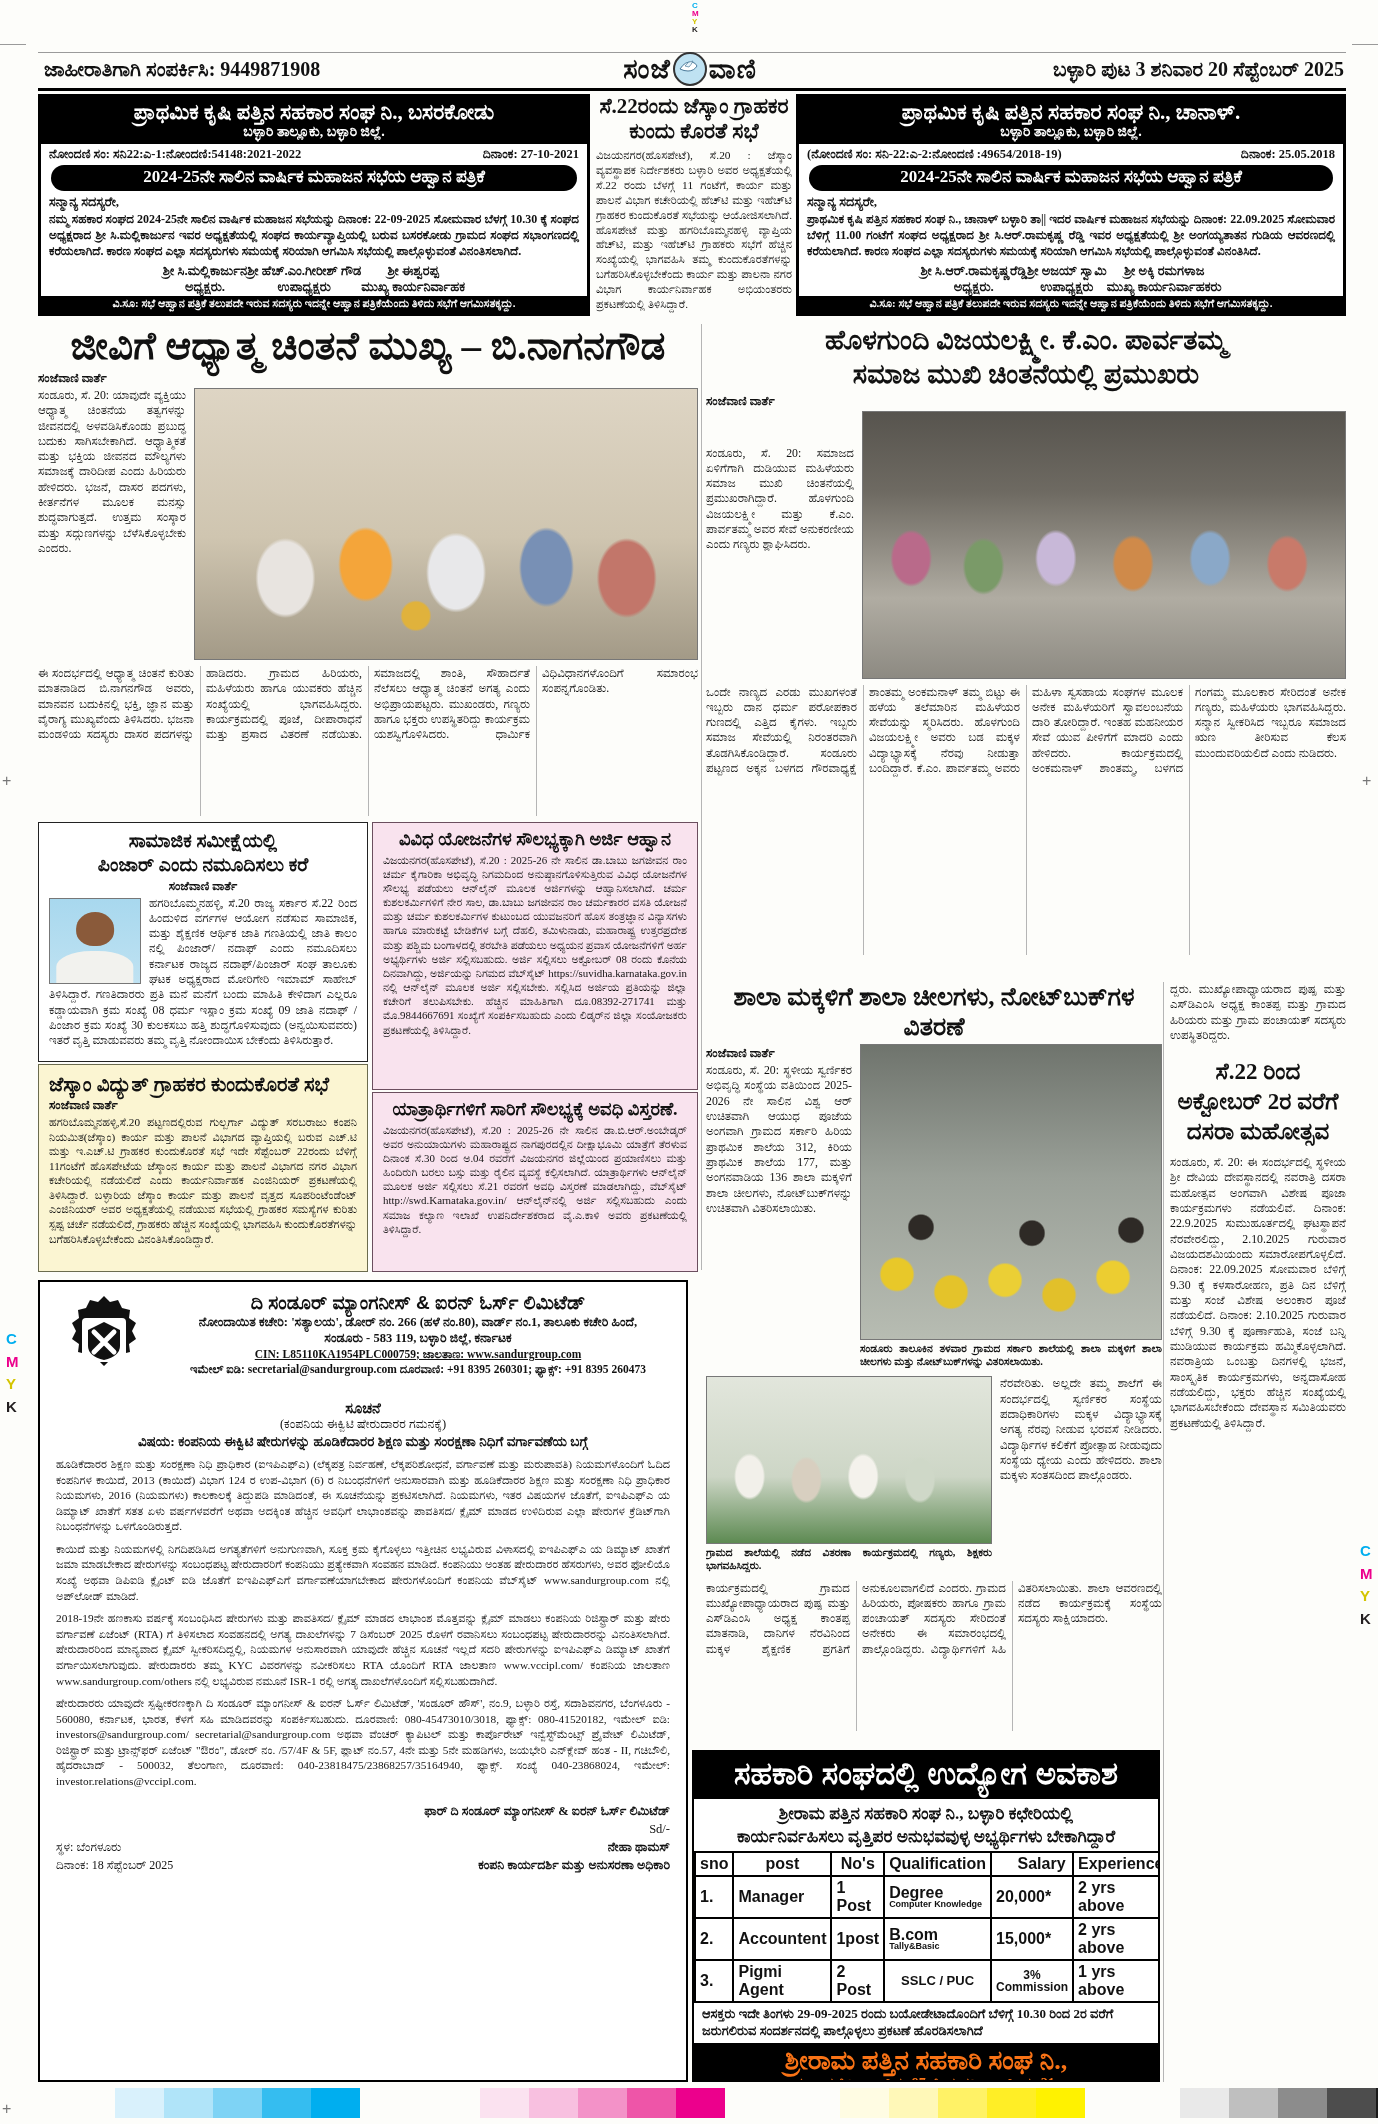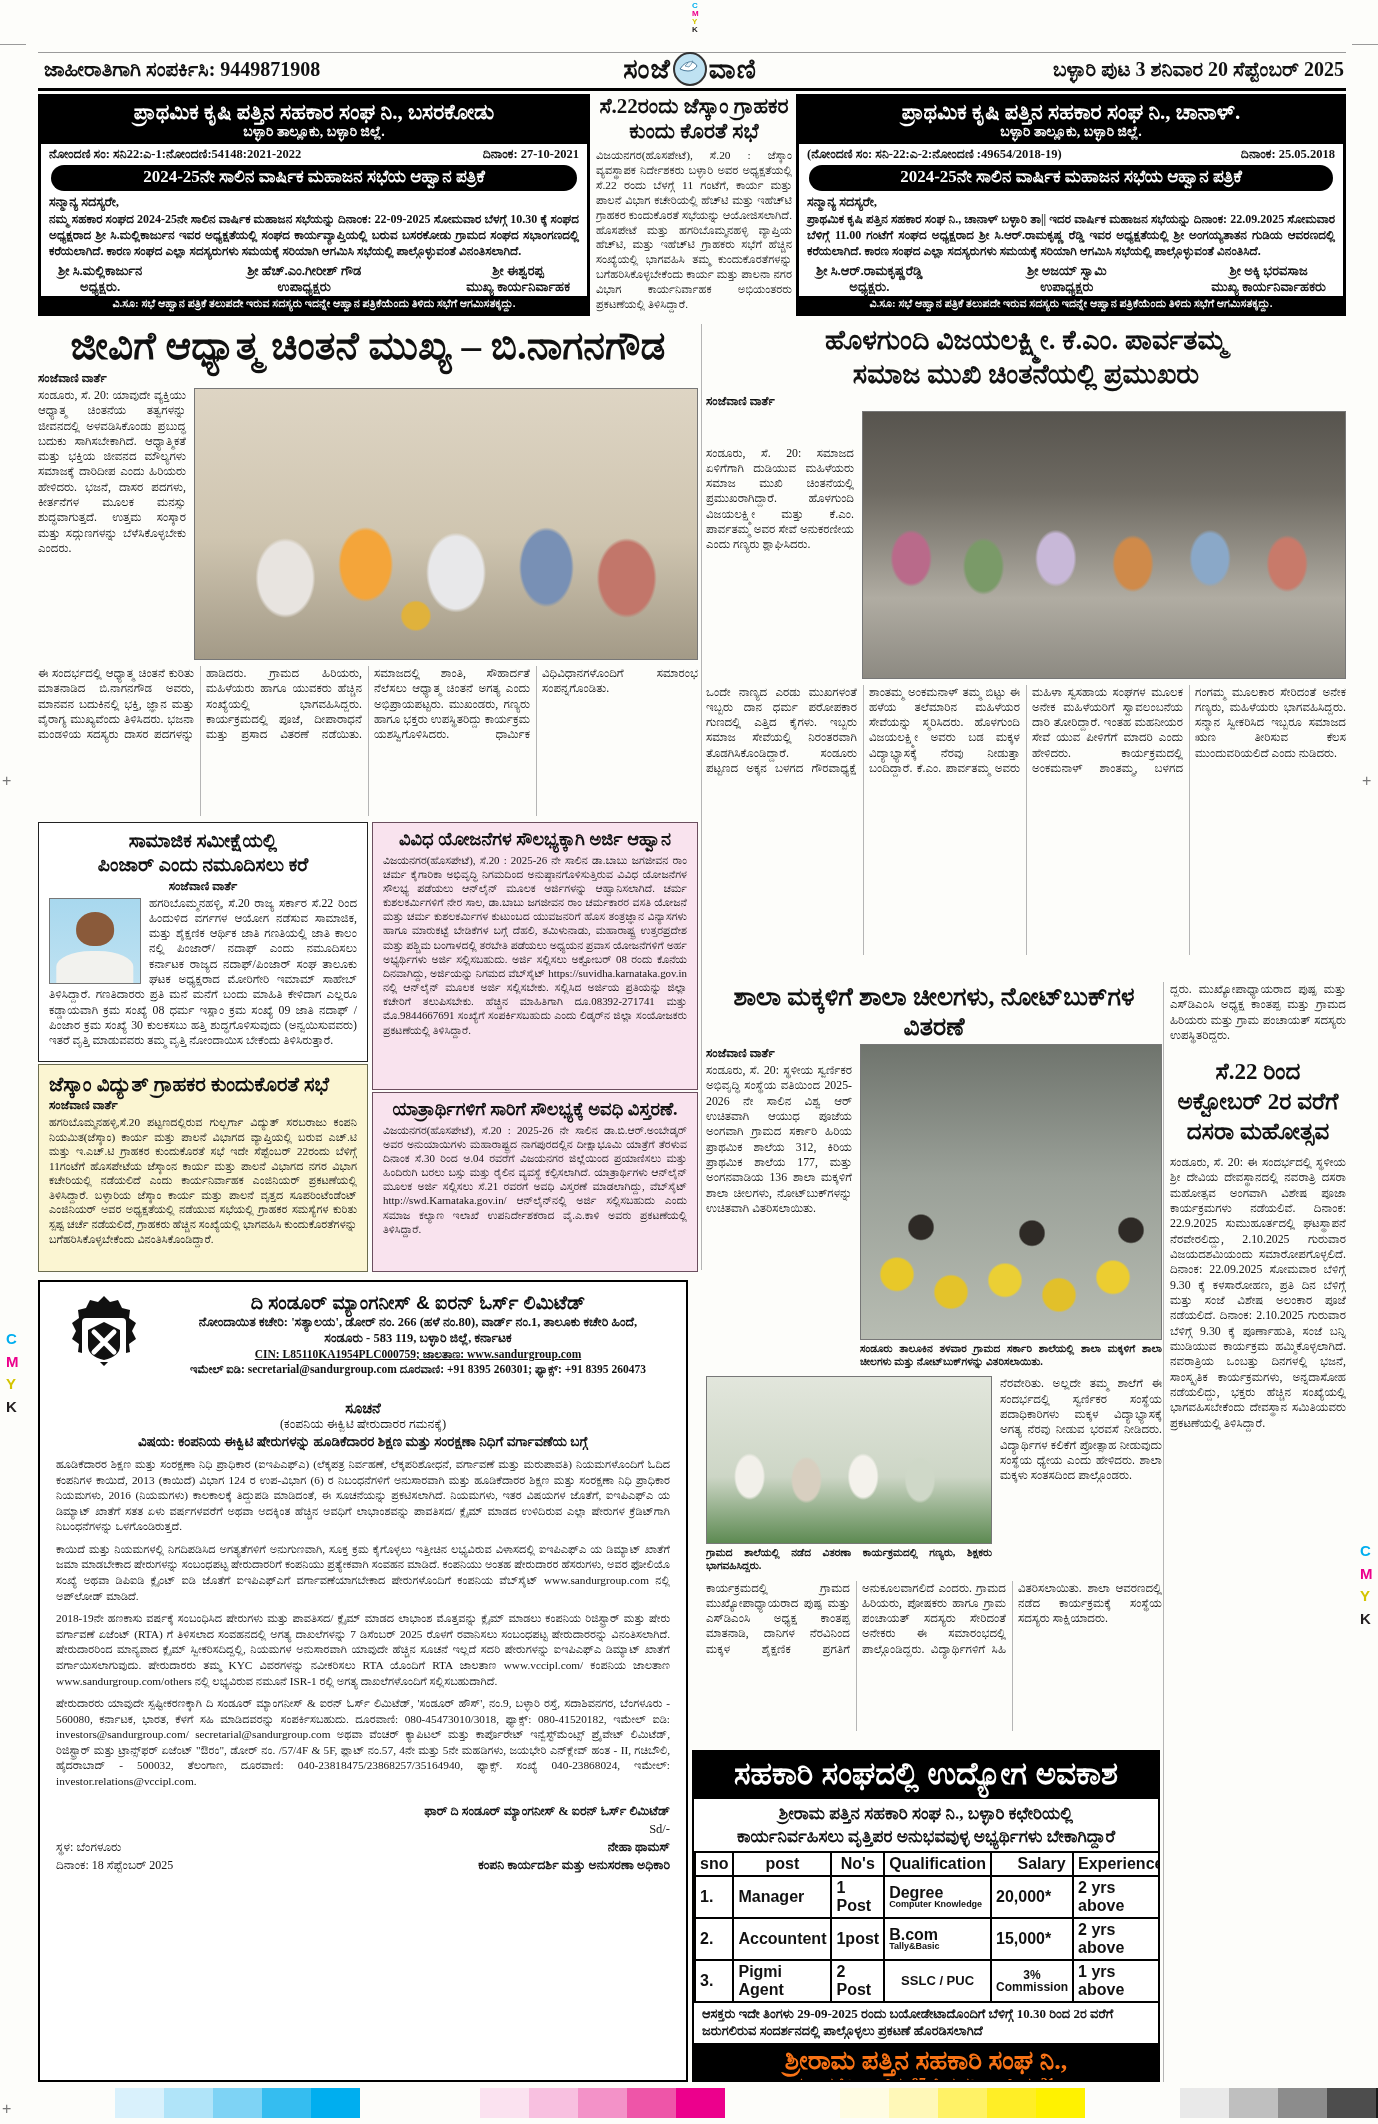--- a/index.html
+++ b/index.html
@@ -13,21 +13,21 @@
   .hairline{background:#9a9a9a;height:1px;}
   
   .noticebox{border:3px solid #000;background:#fff;box-sizing:border-box;overflow:hidden;}
   .nb-head{background:#000;color:#fff;text-align:center;padding:3px 4px 4px;}
   .nb-title{font-size:21px;font-weight:bold;line-height:1.15;}
   .nb-sub{font-size:14px;font-weight:bold;}
   .nb-reg{display:flex;justify-content:space-between;font-size:12.5px;font-weight:bold;padding:3px 8px 1px;}
   .pill{background:#000;color:#fff;border-radius:16px;text-align:center;font-weight:bold;
         font-size:17px;margin:2px 10px;padding:2px 0 4px;}
   .nb-body{font-size:12.8px;font-weight:bold;line-height:1.32;padding:1px 8px;}
-  .sigrow{display:flex;justify-content:space-between;padding:2px 17px 0;}
+  .sigrow{display:flex;justify-content:center;padding:2px 17px 0;}
   .sig{text-align:center;font-weight:bold;font-size:13px;line-height:1.3;}
   .strip{background:#000;color:#fff;font-weight:bold;font-size:11px;text-align:center;
          padding:1px 2px 3px;position:absolute;left:0;right:0;bottom:0;}
   
   .byline{font-size:12px;font-weight:bold;margin:2px 0;}
   .bt{font-size:11.8px;line-height:1.3;}
   .colrule{column-gap:12px;column-rule:1px solid #b5b5b5;}
   
   .yellowbox{background:#fbf5d2;border:1px solid #6b6b4e;box-sizing:border-box;padding:8px 10px;overflow:hidden;}
   .pinkbox{background:#f9e3ee;border:1px solid #6b4e5e;box-sizing:border-box;padding:6px 10px;overflow:hidden;}
@@ -187,21 +187,21 @@
     <div class="sigrow">
       <div class="sig">
         <div>ಶ್ರೀ ಸಿ.ಆರ್.ರಾಮಕೃಷ್ಣರೆಡ್ಡಿ</div>
         <div>ಅಧ್ಯಕ್ಷರು.</div>
       </div>
       <div class="sig">
         <div>ಶ್ರೀ ಅಜಯ್ ಸ್ವಾಮಿ</div>
         <div>ಉಪಾಧ್ಯಕ್ಷರು</div>
       </div>
       <div class="sig">
-        <div>ಶ್ರೀ ಅಕ್ಕಿ ಭರವಸಾಜ</div>
+        <div>ಶ್ರೀ ಅಕ್ಕಿ ರಮಗಳಾಜ</div>
         <div>ಮುಖ್ಯ ಕಾರ್ಯನಿರ್ವಾಹಕರು</div>
       </div>
     </div>
     <div class="strip">ವಿ.ಸೂ: ಸಭೆ ಆಹ್ವಾನ ಪತ್ರಿಕೆ ತಲುಪದೇ ಇರುವ ಸದಸ್ಯರು ಇದನ್ನೇ ಆಹ್ವಾನ ಪತ್ರಿಕೆಯೆಂದು ತಿಳಿದು ಸಭೆಗೆ ಆಗಮಿಸತಕ್ಕದ್ದು.</div>
   </div>
 
   <div class="abs" style="left:38px;top:324px;width:660px;height:494px;overflow:hidden;">
     <div class="b ctr" style="font-size:39px;line-height:1.15;">ಜೀವಿಗೆ ಆಧ್ಯಾತ್ಮ ಚಿಂತನೆ ಮುಖ್ಯ – ಬಿ.ನಾಗನಗೌಡ</div>
     <div class="byline">ಸಂಜೆವಾಣಿ ವಾರ್ತೆ</div>
     <div style="display:flex;gap:8px;">

